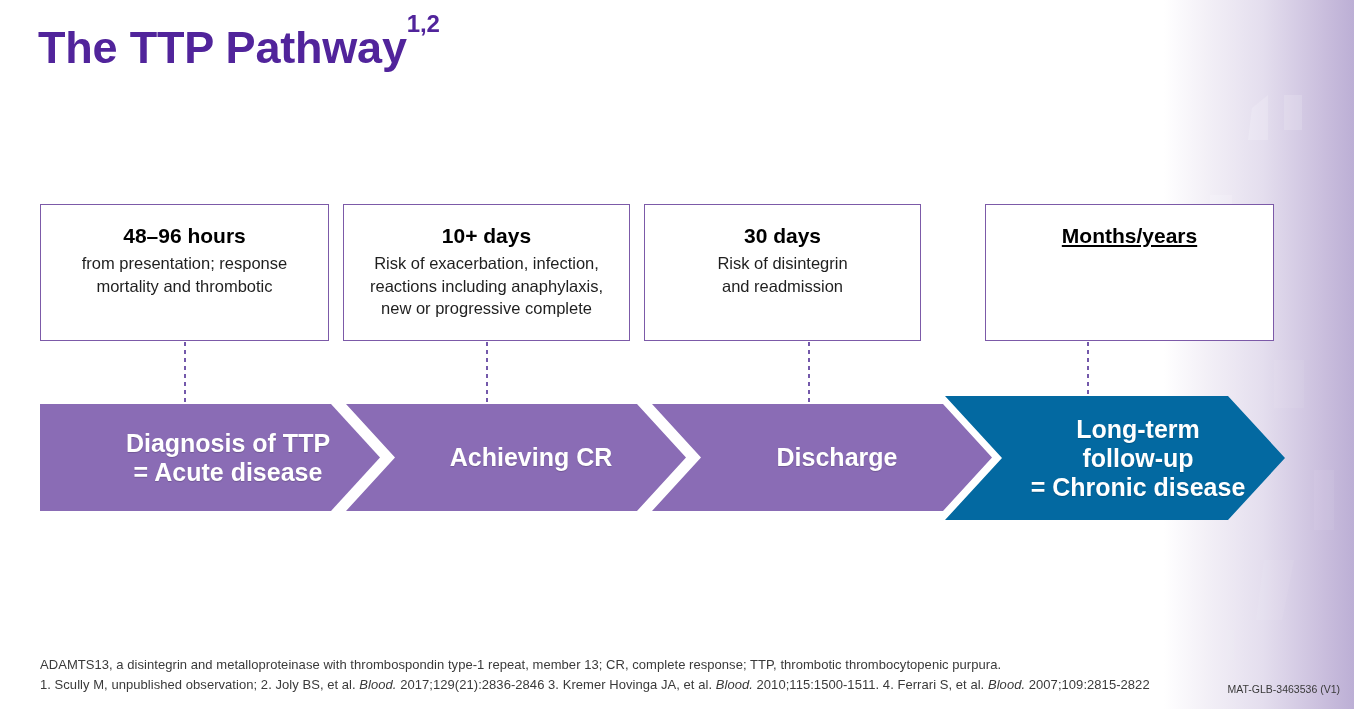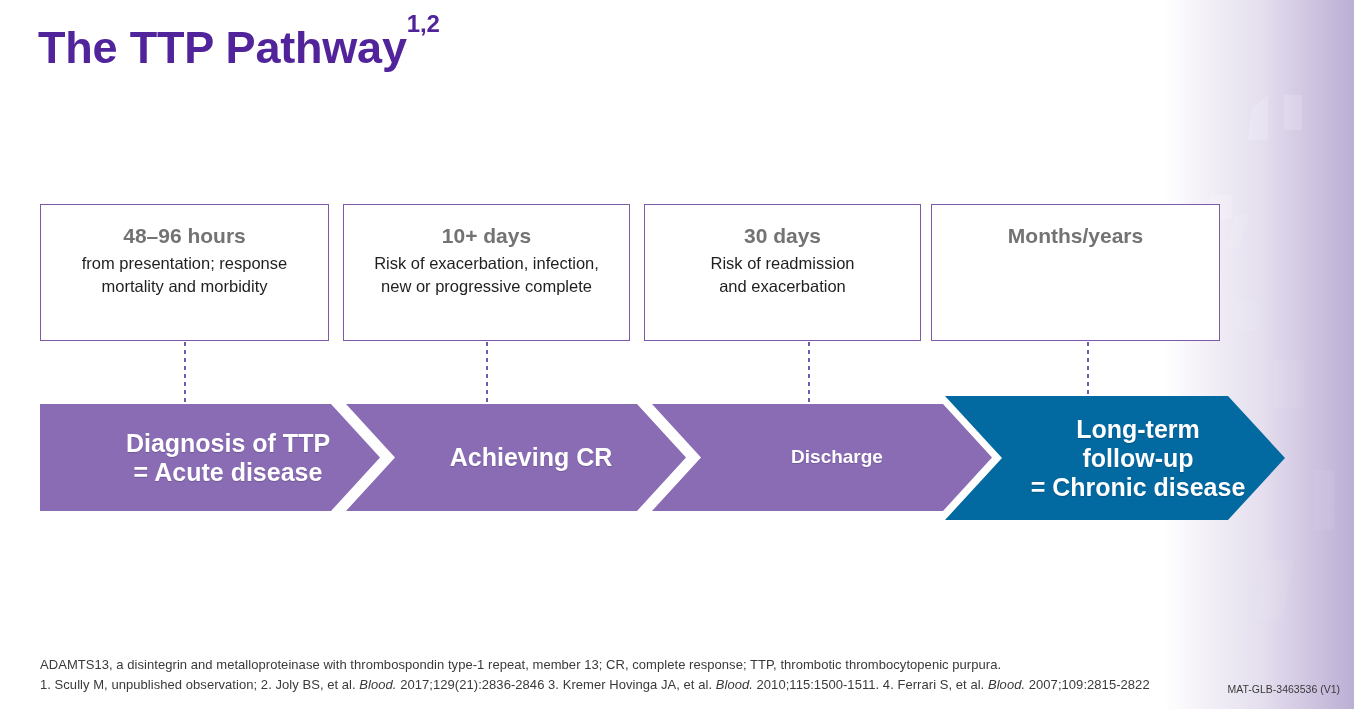--- a/index.html
+++ b/index.html
@@ -42,30 +42,30 @@
   
   .boxes { position: absolute; left: 40px; top: 204px; width: 1192px; height: 137px; }
   .box {
     position: absolute; top: 0; height: 137px;
     border: 1.4px solid #7c5aa8;
     background: #ffffff;
     text-align: center;
     padding-top: 18px;
   }
   .box-title {
-    font-size: 21px; font-weight: bold; color: #737373;
+    font-size: 21px; font-weight: bold; color: #000000;
     line-height: 1.28; margin-bottom: 2px;
   }
   .box-lines { font-size: 16.5px; color: #1f1f1f; line-height: 1.38; }
   .box-lines sup { font-size: 10.5px; top: -0.48em; position: relative; }
 
   .box.b1 { left: 0px;   width: 289px; }
   .box.b2 { left: 303px; width: 287px; }
   .box.b3 { left: 604px; width: 277px; }
-  .box.b4 { left: 891px; width: 289px; }
+  .box.b4 { left: 945px; width: 289px; text-decoration: underline; }
 
   
   .connector {
     position: absolute; top: 342px; width: 2px; height: 62px;
     background-image: linear-gradient(to bottom, #7459ab 0 4px, transparent 4px 8px);
     background-size: 2px 8px;
   }
   .c1 { left: 184px; }
   .c2 { left: 486px; }
   .c3 { left: 808px; }
@@ -94,21 +94,21 @@
     background: #8a6cb5;
     clip-path: polygon(0 0, 291px 0, 340px 50%, 291px 100%, 0 100%, 49px 50%);
     font-size: 25px;
     padding-left: 30px;
     text-align: center;
   }
   .chev.ch3 {
     left: 612px; top: 8px; width: 340px; height: 107px;
     background: #8a6cb5;
     clip-path: polygon(0 0, 291px 0, 340px 50%, 291px 100%, 0 100%, 49px 50%);
-    font-size: 19px;
+    font-size: 25px;
     padding-left: 30px;
   }
   .chev.ch4 {
     left: 905px; top: 0px; width: 340px; height: 124px;
     background: #0369a1;
     clip-path: polygon(0 0, 283px 0, 340px 50%, 283px 100%, 0 100%, 57px 50%);
     font-size: 25px;
     padding-left: 46px;
   }
 
@@ -146,37 +146,38 @@
 
   <div class="title">
     <span>The TTP Pathway</span><sup>1,2</sup>
   </div>
 
   <div class="boxes">
     <div class="box b1">
       <div class="box-title">48–96 hours</div>
       <div class="box-lines">
         <div><span>from presentation; response</span></div>
-        <div><span>mortality and morbidity</span></div>
+        <div><span>mortality and thrombotic</span></div>
       </div>
     </div>
 
     <div class="box b2">
       <div class="box-title">10+ days</div>
       <div class="box-lines">
         <div><span>Risk of exacerbation, infection,</span></div>
+        <div><span>reactions including anaphylaxis,</span></div>
         <div><span>new or progressive complete</span></div>
       </div>
     </div>
 
     <div class="box b3">
       <div class="box-title">30 days</div>
       <div class="box-lines">
-        <div><span>Risk of readmission</span></div>
-        <div><span>and exacerbation</span></div>
+        <div><span>Risk of disintegrin</span></div>
+        <div><span>and readmission</span></div>
       </div>
     </div>
 
     <div class="box b4">
       <div class="box-title">Months/years</div>
     </div>
   </div>
 
   <div class="connector c1"></div>
   <div class="connector c2"></div>

